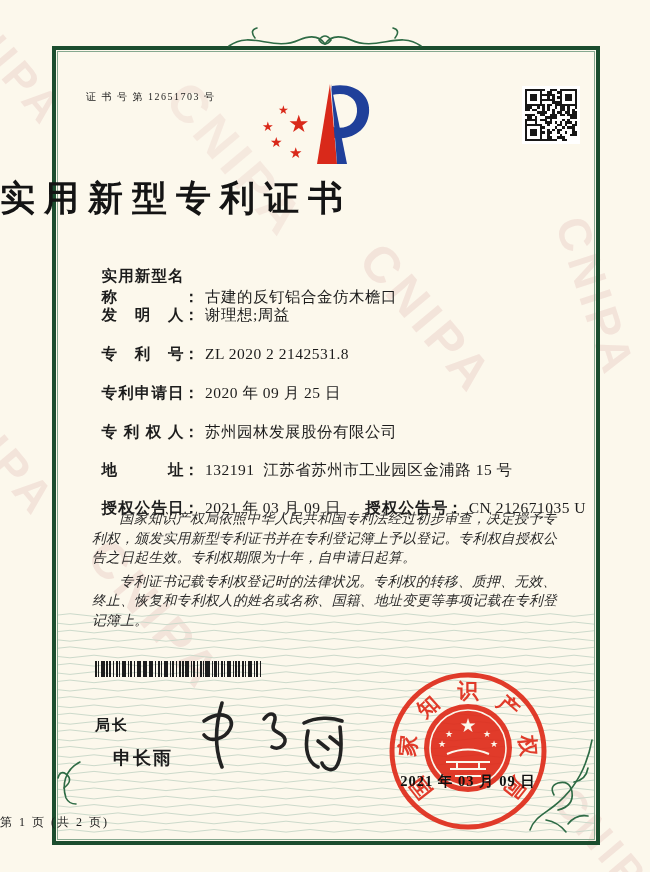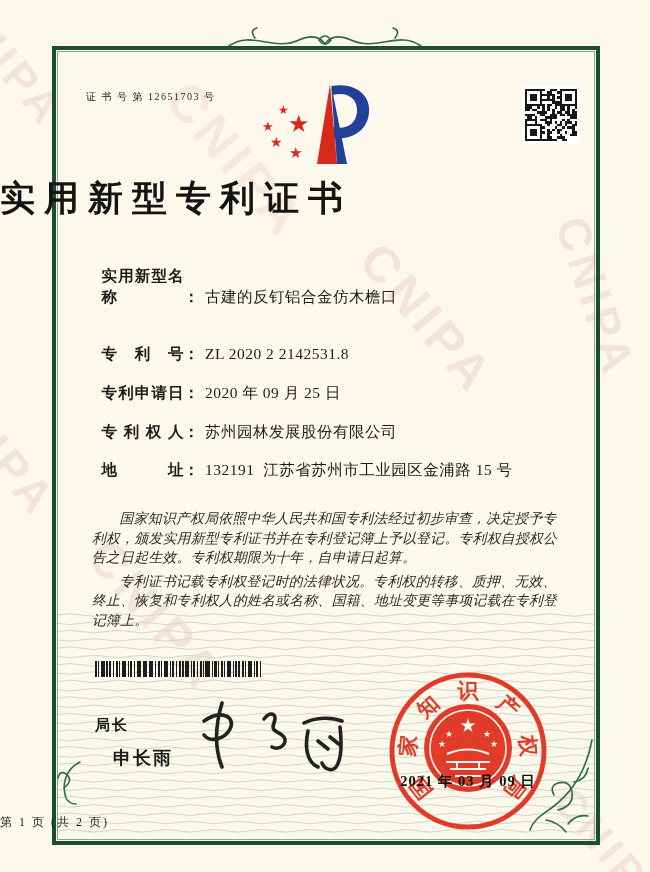--- a/index.html
+++ b/index.html
@@ -378,31 +378,40 @@
       <rect x="12" y="20" width="1" height="1"></rect>
       <rect x="15" y="20" width="1" height="1"></rect>
       <rect x="16" y="20" width="1" height="1"></rect>
     </svg>
 
   <div class="title">实用新型专利证书</div>
 
   <div class="frow" style="top:248px;">
     <span class="flabel">实用新型名称</span><span class="colon">：</span><span class="fvalue">古建的反钉铝合金仿木檐口</span>
   </div>
+  <div class="frow" style="top:287px;">
+    <span class="flabel">发明人</span><span class="colon">：</span><span class="fvalue">谢理想;周益</span>
+  </div>
   <div class="frow" style="top:326px;">
     <span class="flabel">专利号</span><span class="colon">：</span><span class="fvalue">ZL 2020 2 2142531.8</span>
   </div>
   <div class="frow" style="top:365px;">
     <span class="flabel">专利申请日</span><span class="colon">：</span><span class="fvalue">2020 年 09 月 25 日</span>
   </div>
   <div class="frow" style="top:404px;">
     <span class="flabel">专利权人</span><span class="colon">：</span><span class="fvalue">苏州园林发展股份有限公司</span>
   </div>
   <div class="frow" style="top:442px;">
     <span class="flabel">地址</span><span class="colon">：</span><span class="fvalue">132191  江苏省苏州市工业园区金浦路 15 号</span>
+  </div>
+  <div class="frow" style="top:480px;">
+    <span class="flabel">授权公告日</span><span class="colon">：</span><span class="fvalue">2021 年 03 月 09 日</span>
+    <span class="fpart2">
+      <span class="flabel">授权公告号</span><span class="colon">：</span><span class="fvalue">CN 212671035 U</span>
+    </span>
   </div>
 
   <div class="paras">
     <p>国家知识产权局依照中华人民共和国专利法经过初步审查，决定授予专利权，颁发实用新型专利证书并在专利登记簿上予以登记。专利权自授权公告之日起生效。专利权期限为十年，自申请日起算。</p>
     <p>专利证书记载专利权登记时的法律状况。专利权的转移、质押、无效、终止、恢复和专利权人的姓名或名称、国籍、地址变更等事项记载在专利登记簿上。</p>
   </div>
 
   <div class="barcode"></div>
   <div class="signer-title">局长</div>
   <div class="signer-name">申长雨</div>

